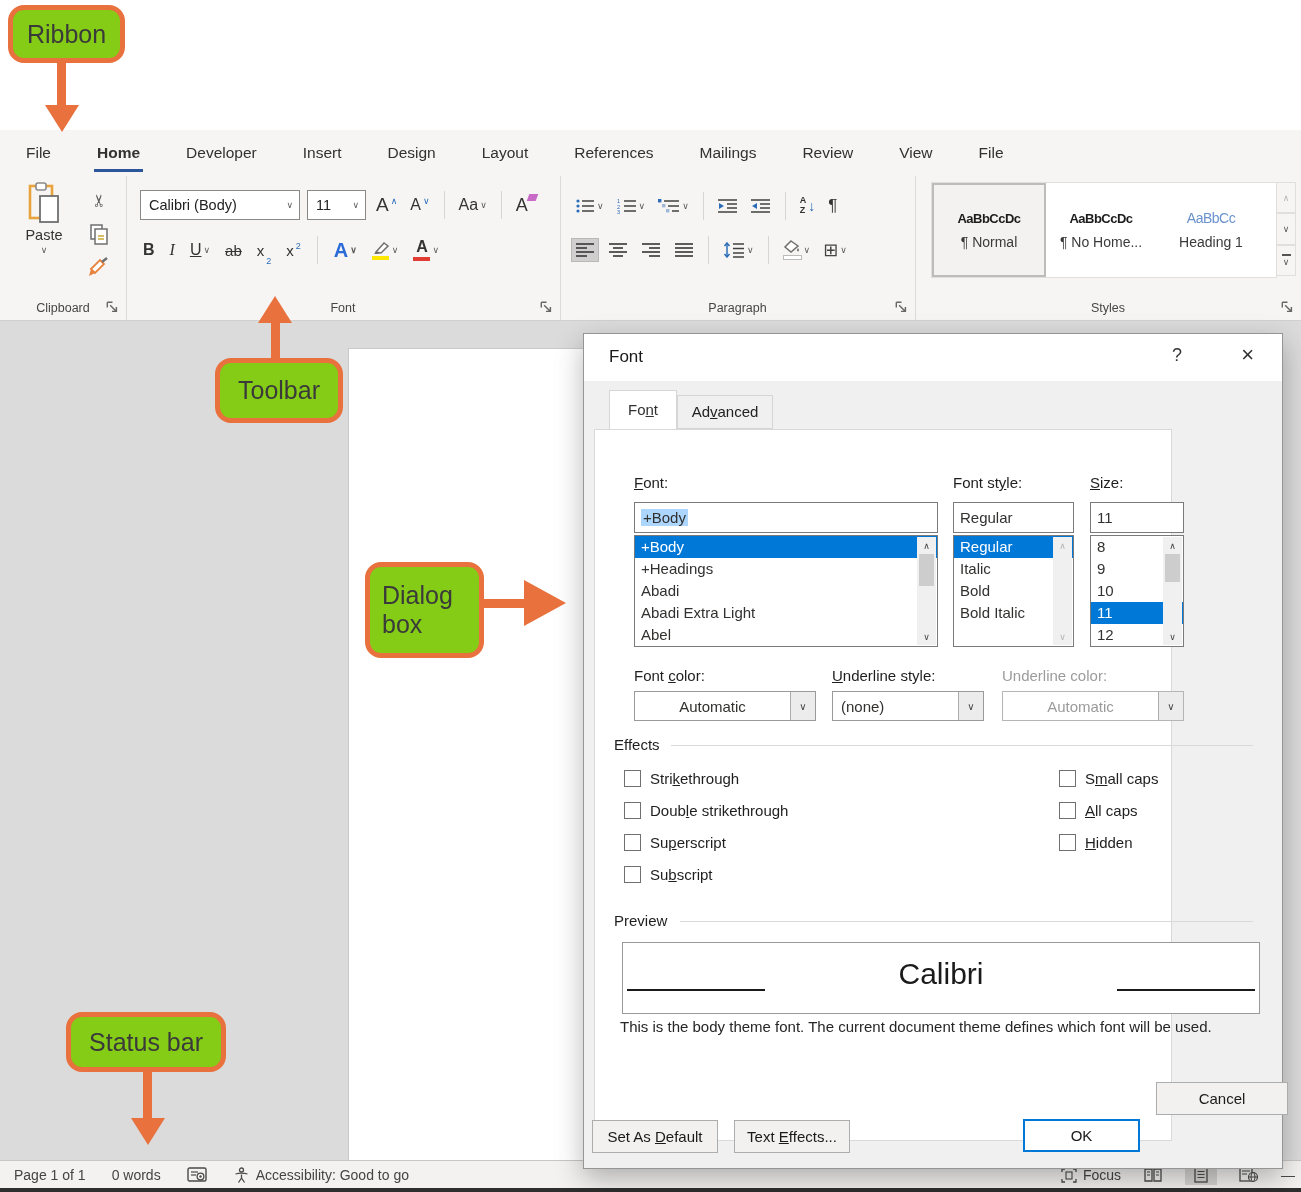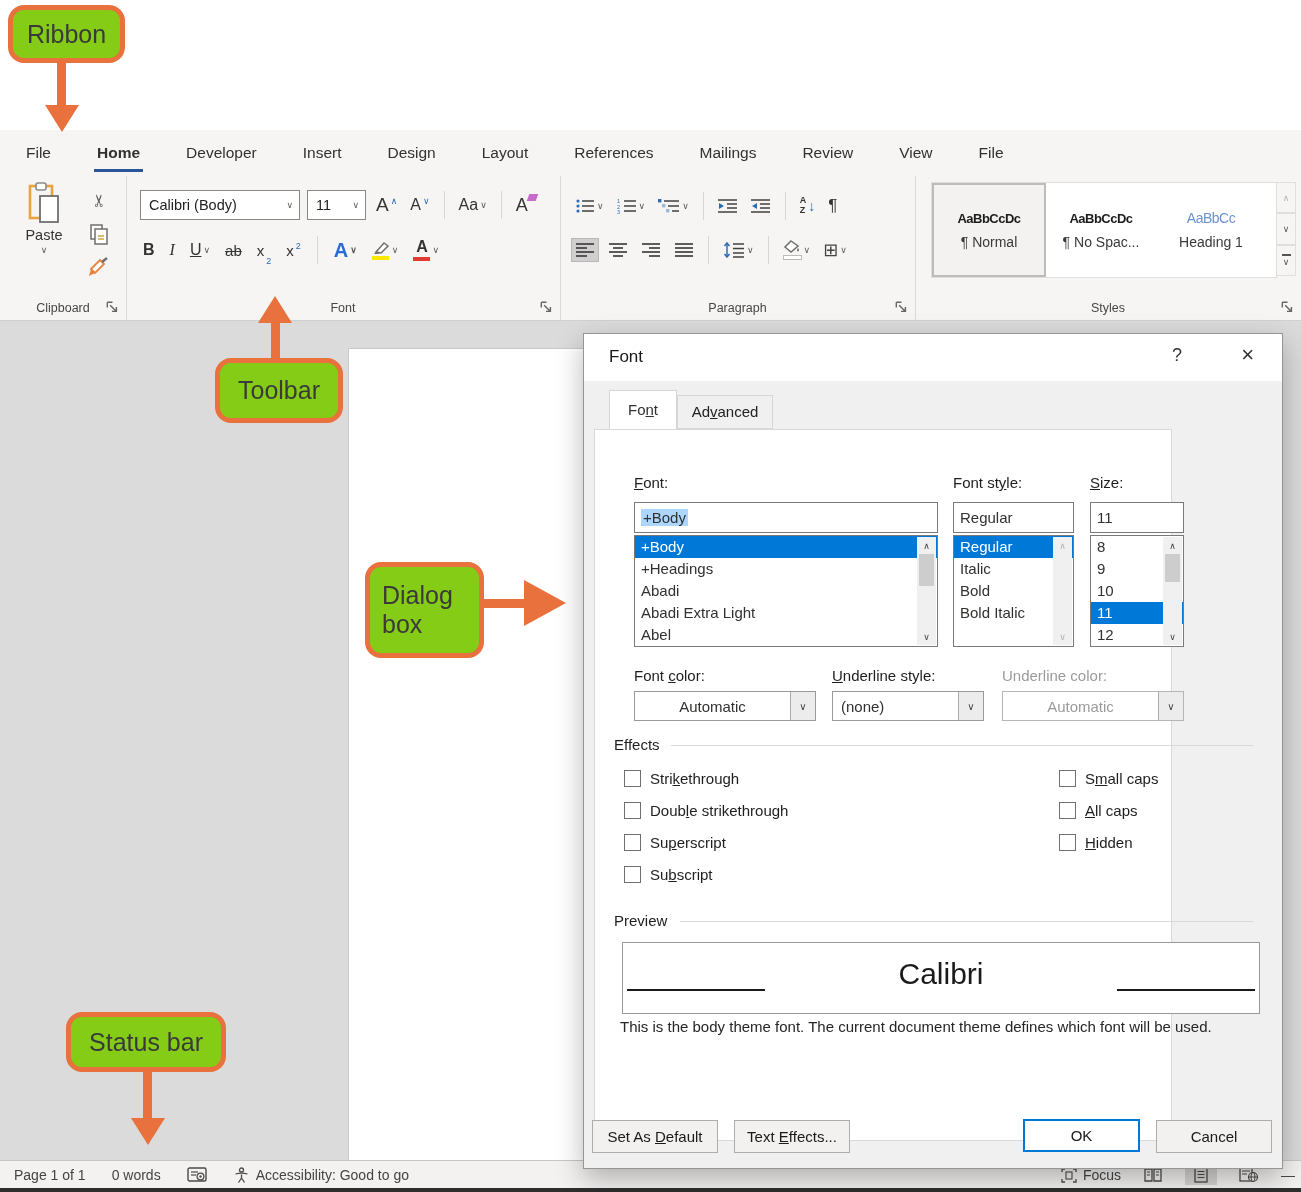--- a/index.html
+++ b/index.html
@@ -392,21 +392,21 @@
     </div>
 
     <div class="rgroup" id="grp-styles">
       <div class="styles-gallery">
         <div class="stylecard sel">
           <span class="st-preview">AaBbCcDc</span>
           <span class="st-name">¶ Normal</span>
         </div>
         <div class="stylecard">
           <span class="st-preview">AaBbCcDc</span>
-          <span class="st-name">¶ No Spac...</span>
+          <span class="st-name">¶ No Home...</span>
         </div>
         <div class="stylecard heading">
           <span class="st-preview">AaBbCc</span>
           <span class="st-name">Heading 1</span>
         </div>
       </div>
       <div class="styles-scroll">
         <div class="sbtn dis">∧</div>
         <div class="sbtn">∨</div>
         <div class="sbtn" style="flex-direction:column;">
@@ -631,21 +631,21 @@
     <div class="desc">This is the body theme font. The current document theme defines which font will be used.</div>
   </div>
 
   <div class="dbtn" style="left:8px;top:786px;width:126px;">
     <span><span>Set As </span><span class="ac">D</span><span>efault</span></span>
   </div>
   <div class="dbtn" style="left:150px;top:786px;width:116px;">
     <span><span>Text </span><span class="ac">E</span><span>ffects...</span></span>
   </div>
   <div class="dbtn primary" style="left:439px;top:785px;width:117px;">OK</div>
-  <div class="dbtn" style="left:572px;top:786px;width:116px;text-align:center;">Cancel</div>
+  <div class="dbtn" style="left:572px;top:748px;width:132px;text-align:center;">Cancel</div>
 </div>
 
 <div class="callout-box" style="left:8px;top:5px;width:107px;height:48px;">
   <span>Ribbon</span>
 </div>
 <div class="shaft" style="left:57px;top:62px;width:9px;height:46px;"></div>
 <div class="head down" style="left:45px;top:105px;"></div>
 
 <div class="callout-box" style="left:215px;top:358px;width:118px;height:55px;">
   <span>Toolbar</span>

